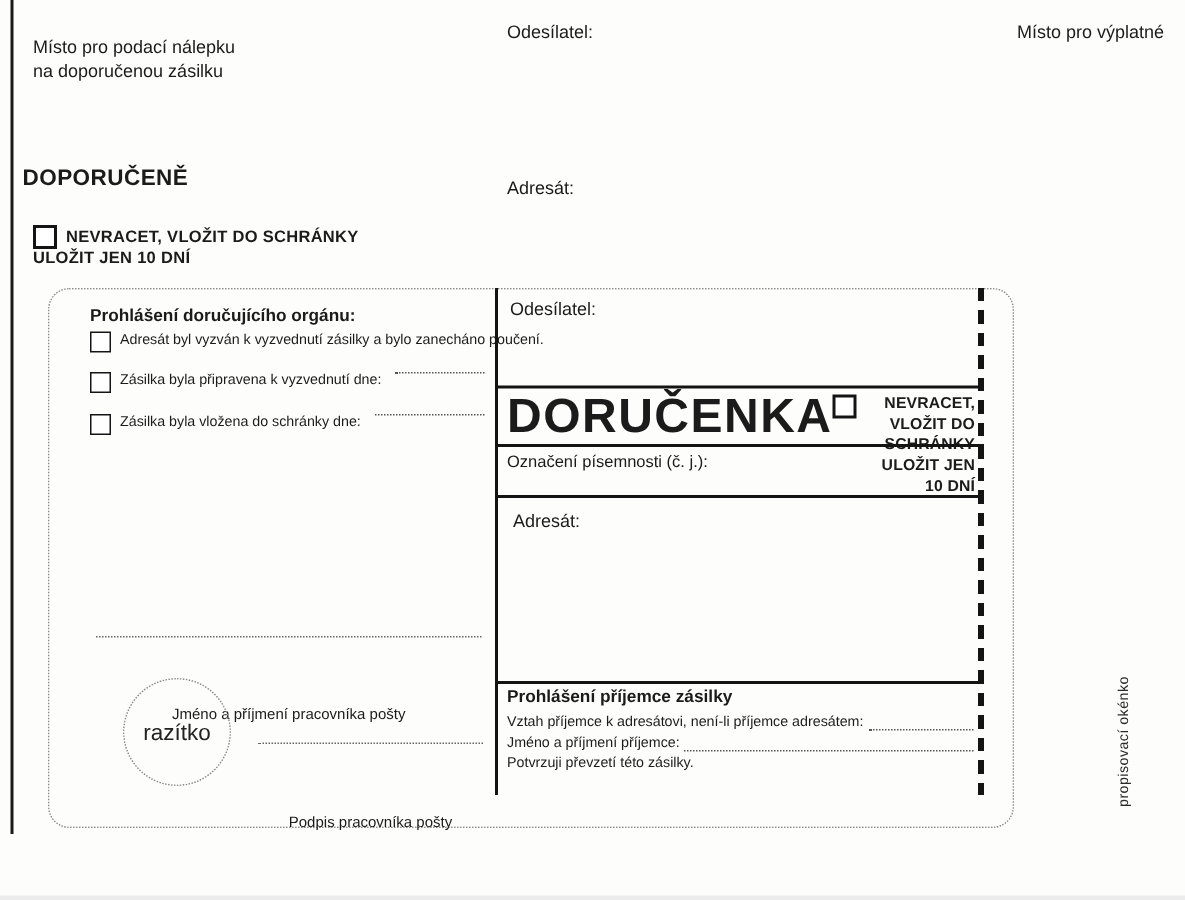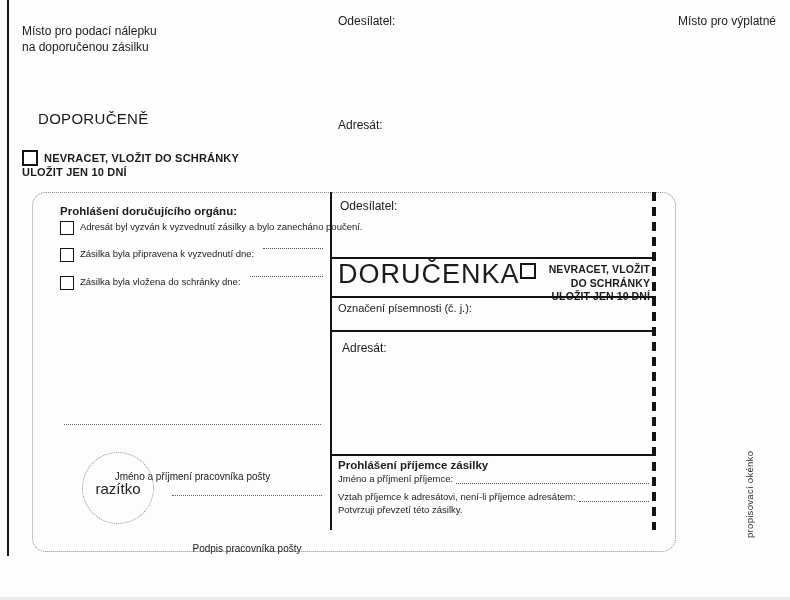--- a/index.html
+++ b/index.html
@@ -9,21 +9,21 @@
     font-family:"Liberation Sans", sans-serif;
   }
   .abs{position:absolute;}
   .txt-sm{font-size:12px; line-height:1.3;}
 
   
   .edge-line{left:7px; top:0; width:2px; height:556px; background:#1a1a1a;}
   .scan-bottom{left:0; bottom:0; width:100%; height:3px; background:#ececec;}
 
   
-  .doporucene{left:38px; top:110px; font-size:15px; font-weight:normal; letter-spacing:.3px;}
+  .doporucene{left:15px; top:110px; font-size:15px; font-weight:bold; letter-spacing:.3px;}
 
   
   .cb{display:inline-block; width:12px; height:12px; border:2px solid #141414; background:#fff; flex:none;}
   .cb.thin{border-width:1.6px; width:12px; height:12px;}
 
   .nevracet-row{left:22px; top:150px; display:flex; align-items:center; gap:6px;}
   .nevracet-row .lbl{font-size:11px; font-weight:bold; letter-spacing:.2px;}
   .nevracet-l2{left:22px; top:166px; font-size:11px; font-weight:bold; letter-spacing:.2px;}
 
   
@@ -43,21 +43,21 @@
     border-radius:50%; display:flex; align-items:center; justify-content:center;
     font-size:15px; color:#222; box-sizing:border-box;}
 
   
   .vline-solid{left:330px; top:192px; width:2px; height:338px; background:#141414;}
   .vline-dashed{left:652px; top:192px; width:3.5px; height:338px;
     background:repeating-linear-gradient(to bottom, #141414 0 9px, transparent 9px 15px);}
   .hline{left:330px; width:326px; height:2px; background:#141414;}
 
   .band{left:338px; top:260px; width:312px; display:flex; justify-content:space-between; align-items:flex-start;}
-  .band-title{font-size:27px; font-weight:normal; letter-spacing:1px; line-height:1.1;}
+  .band-title{font-size:32px; font-weight:bold; letter-spacing:1px; line-height:1.1;}
   .band-right{display:flex; gap:5px; align-items:flex-start; margin-top:3px;}
   .band-right .lines{text-align:right; font-weight:bold; font-size:10.5px; line-height:1.3; letter-spacing:.1px;}
 
   .adresat-box{left:330px; top:330px; width:326px; height:126px; box-sizing:border-box;
     border:2.5px solid #141414; border-right:none; padding:6px 10px;}
 
   .recip{left:338px; top:459px; width:311px;}
   .recip .title{font-size:11.5px; font-weight:bold; margin-bottom:1px;}
   .recip .row{display:flex; align-items:flex-end; font-size:9.5px; line-height:1.45;}
   .recip .row .lbl{white-space:nowrap;}
@@ -143,26 +143,26 @@
   <div class="abs hline" style="top:296px;"></div>
 
   <div class="abs" style="left:338px; top:302px; font-size:11px;">Označení písemnosti (č. j.):</div>
 
   <div class="abs adresat-box">
     <span class="txt-sm">Adresát:</span>
   </div>
 
   <div class="abs recip">
     <div class="title">Prohlášení příjemce zásilky</div>
+    <div class="row" style="margin-top:4px;">
+      <span class="lbl">Vztah příjemce k adresátovi, není-li příjemce adresátem:</span>
+      <span class="leader"></span>
+    </div>
     <div class="row">
       <span class="lbl">Jméno a příjmení příjemce:</span>
-      <span class="leader"></span>
-    </div>
-    <div class="row" style="margin-top:4px;">
-      <span class="lbl">Vztah příjemce k adresátovi, není-li příjemce adresátem:</span>
       <span class="leader"></span>
     </div>
     <div class="plain">Potvrzuji převzetí této zásilky.</div>
   </div>
 
   <div class="abs window-label">propisovací okénko</div>
 
   <div class="abs scan-bottom"></div>
 </div>
 

